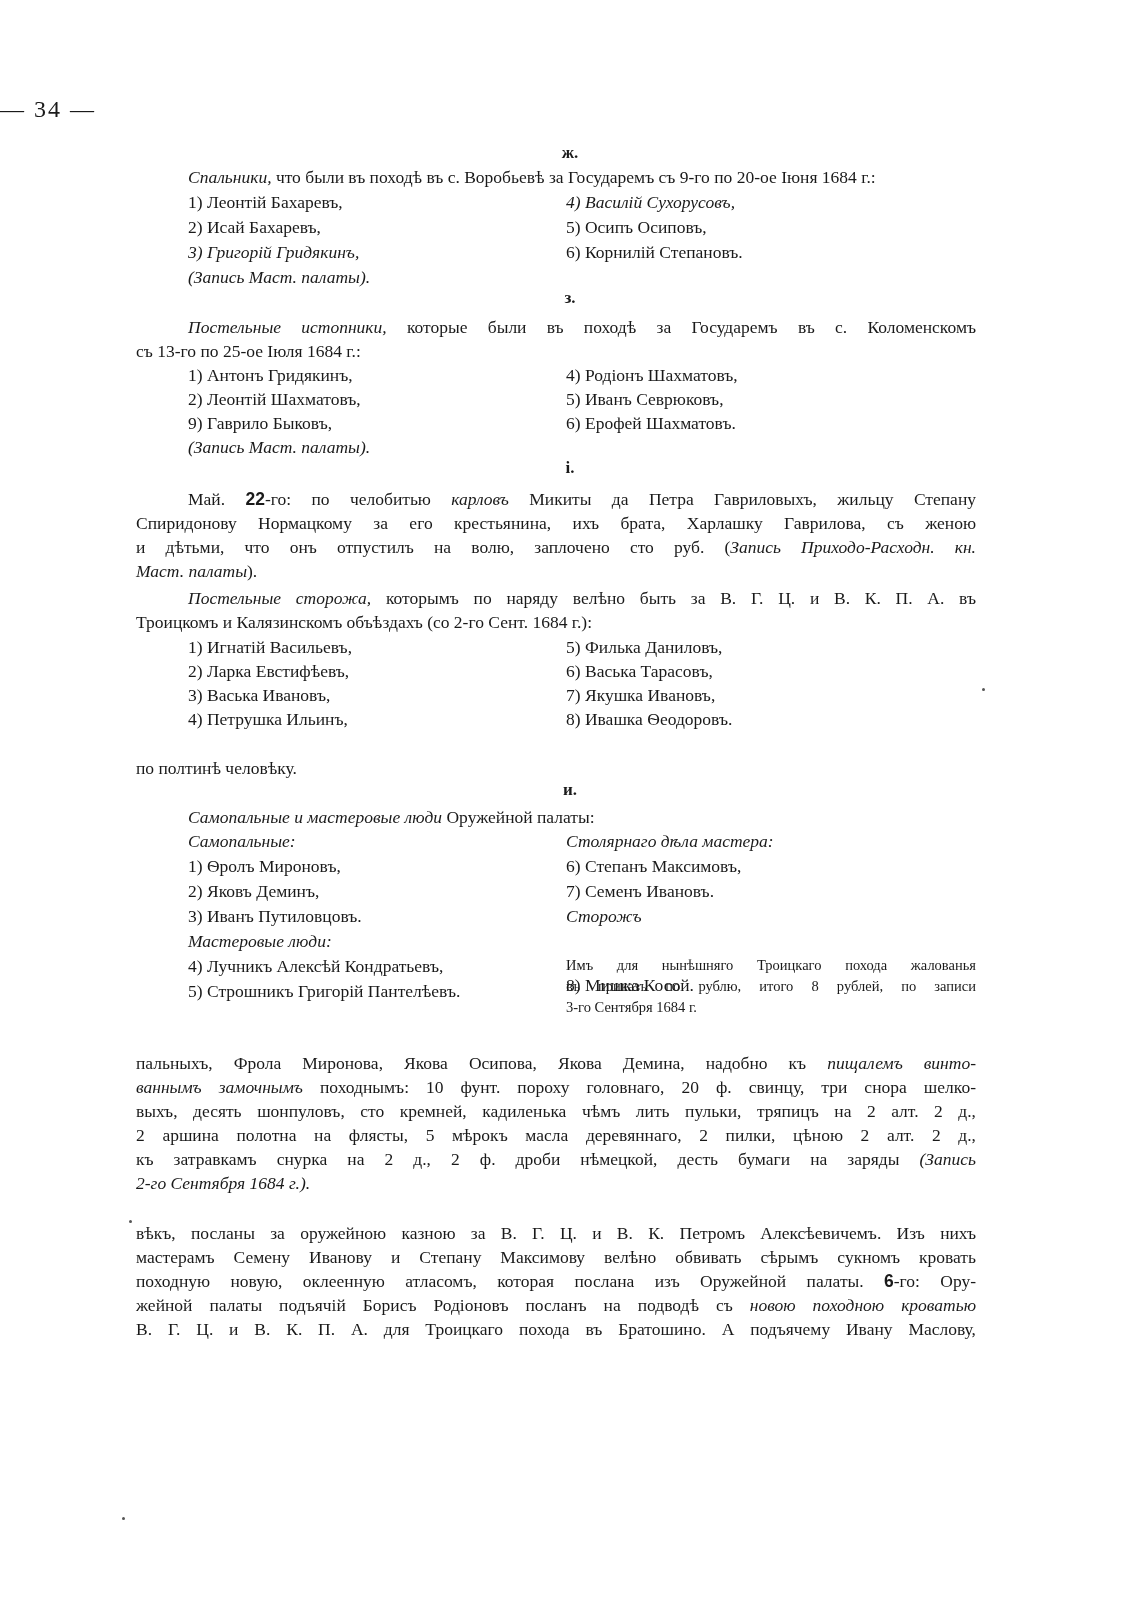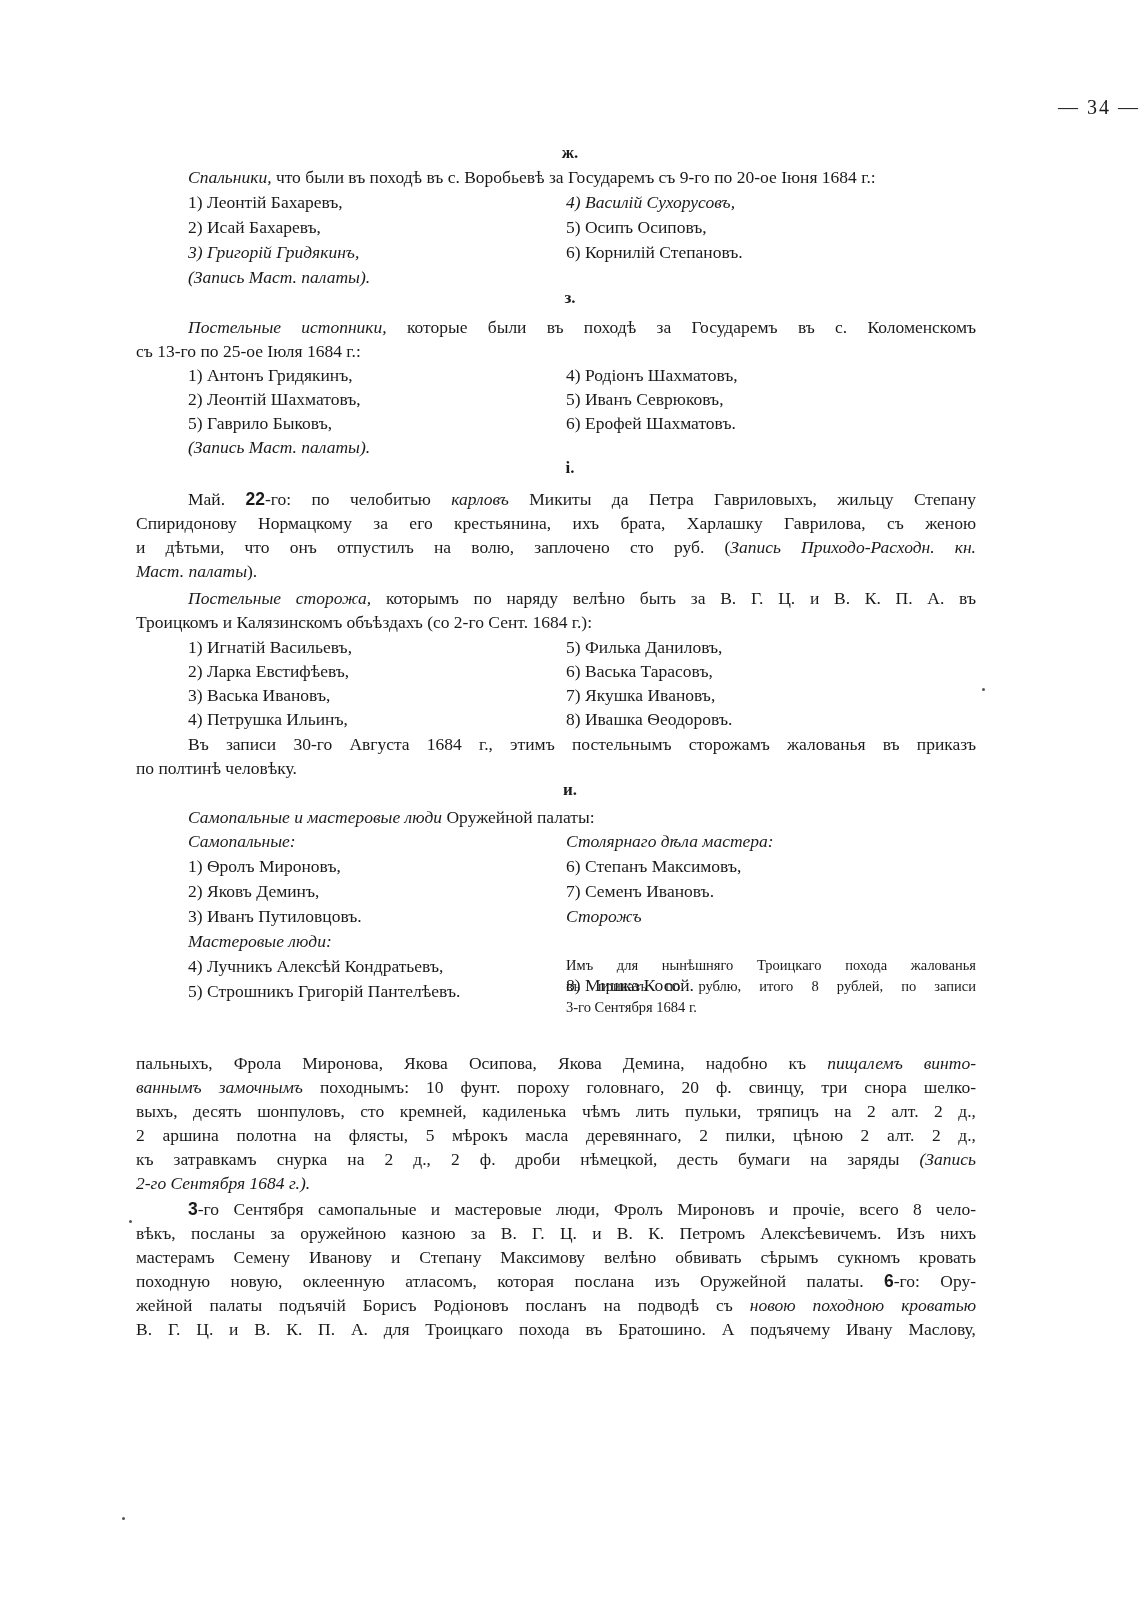--- a/index.html
+++ b/index.html
@@ -1,19 +1,19 @@
 <!DOCTYPE html>
 <html><head>
 <meta charset="utf-8">
 <style>
   html, body { margin: 0; padding: 0; background: #ffffff; }
   body { width: 1140px; height: 1619px; position: relative; overflow: hidden;
          font-family: "Liberation Serif", "DejaVu Serif", serif; color: #1a1a1a; }
   .page { position: absolute; left: 0; top: 0; width: 1140px; height: 1619px; }
-  .pnum { position: absolute; top: 96px; left: 0; width: 1140px; text-align: right; font-size: 20px; letter-spacing: 2px; }
+  .pnum { position: absolute; top: 96px; left: 0; width: 1140px; text-align: left; font-size: 24px; letter-spacing: 2px; }
   .letter { position: absolute; left: 0; width: 1140px; text-align: center; font-size: 17px; font-weight: bold; }
   .line { position: absolute; font-size: 17.5px; white-space: nowrap; line-height: 22px; }
   .just { text-align: justify; text-align-last: justify; }
   .it { font-style: italic; }
   .small { font-size: 14.5px; }
   .center { }
   .dot { position: absolute; width: 3px; height: 3px; background: #555; border-radius: 50%; }
 </style>
 </head>
 <body>
@@ -34,21 +34,21 @@
   <div class="line" style="left:566px;top:216px">5) Осипъ Осиповъ,</div>
   <div class="line" style="left:566px;top:241px">6) Корнилій Степановъ.</div>
 
   <div class="letter" style="top:288px">з.</div>
   <div class="line just" style="left:188px;top:316px;width:788px">
     <span class="it">Постельные истопники,</span><span> которые были въ походѣ за Государемъ въ с. Коломенскомъ</span>
   </div>
   <div class="line" style="left:136px;top:340px">съ 13-го по 25-ое Іюля 1684 г.:</div>
   <div class="line" style="left:188px;top:364px">1) Антонъ Гридякинъ,</div>
   <div class="line" style="left:188px;top:388px">2) Леонтій Шахматовъ,</div>
-  <div class="line" style="left:188px;top:412px">5) Гаврило Быковъ,</div>
+  <div class="line" style="left:188px;top:412px">9) Гаврило Быковъ,</div>
   <div class="line it" style="left:188px;top:436px">(Запись Маст. палаты).</div>
   <div class="line" style="left:566px;top:364px">4) Родіонъ Шахматовъ,</div>
   <div class="line" style="left:566px;top:388px">5) Иванъ Севрюковъ,</div>
   <div class="line" style="left:566px;top:412px">6) Ерофей Шахматовъ.</div>
 
   <div class="letter" style="top:458px">і.</div>
   <div class="line just" style="left:188px;top:488px;width:788px">
     <span>Май. </span><b style="font-family:'Liberation Sans',sans-serif">22</b><span>-го: по челобитью </span><span class="it">карловъ</span><span> Микиты да Петра Гавриловыхъ, жильцу Степану</span>
   </div>
   <div class="line just" style="left:136px;top:512px;width:840px">Спиридонову Нормацкому за его крестьянина, ихъ брата, Харлашку Гаврилова, съ женою</div>
@@ -63,21 +63,20 @@
   </div>
   <div class="line" style="left:136px;top:611px">Троицкомъ и Калязинскомъ объѣздахъ (со 2-го Сент. 1684 г.):</div>
   <div class="line" style="left:188px;top:636px">1) Игнатій Васильевъ,</div>
   <div class="line" style="left:188px;top:660px">2) Ларка Евстифѣевъ,</div>
   <div class="line" style="left:188px;top:684px">3) Васька Ивановъ,</div>
   <div class="line" style="left:188px;top:708px">4) Петрушка Ильинъ,</div>
   <div class="line" style="left:566px;top:636px">5) Филька Даниловъ,</div>
   <div class="line" style="left:566px;top:660px">6) Васька Тарасовъ,</div>
   <div class="line" style="left:566px;top:684px">7) Якушка Ивановъ,</div>
   <div class="line" style="left:566px;top:708px">8) Ивашка Ѳеодоровъ.</div>
-  <div class="line just" style="left:188px;top:733px;width:788px">Въ записи 30-го Августа 1684 г., этимъ постельнымъ сторожамъ жалованья въ приказъ</div>
   <div class="line" style="left:136px;top:757px">по полтинѣ человѣку.</div>
 
   <div class="letter" style="top:780px">и.</div>
   <div class="line" style="left:188px;top:806px">
     <span class="it">Самопальные и мастеровые люди</span><span> Оружейной палаты:</span>
   </div>
   <div class="line it center" style="left:188px;top:830px;width:330px">Самопальные:</div>
   <div class="line" style="left:188px;top:855px">1) Ѳролъ Мироновъ,</div>
   <div class="line" style="left:188px;top:880px">2) Яковъ Деминъ,</div>
   <div class="line" style="left:188px;top:905px">3) Иванъ Путиловцовъ.</div>
@@ -101,23 +100,20 @@
     <span class="it">ваннымъ замочнымъ</span><span> походнымъ: 10 фунт. пороху головнаго, 20 ф. свинцу, три снора шелко-</span>
   </div>
   <div class="line just" style="left:136px;top:1100px;width:840px">выхъ, десять шонпуловъ, сто кремней, кадиленька чѣмъ лить пульки, тряпицъ на 2 алт. 2 д.,</div>
   <div class="line just" style="left:136px;top:1124px;width:840px">2 аршина полотна на флясты, 5 мѣрокъ масла деревяннаго, 2 пилки, цѣною 2 алт. 2 д.,</div>
   <div class="line just" style="left:136px;top:1148px;width:840px">
     <span>къ затравкамъ снурка на 2 д., 2 ф. дроби нѣмецкой, десть бумаги на заряды </span><span class="it">(Запись</span>
   </div>
   <div class="line" style="left:136px;top:1172px">
     <span class="it">2-го Сентября 1684 г.).</span>
   </div>
-  <div class="line just" style="left:188px;top:1198px;width:788px">
-    <b style="font-family:'Liberation Sans',sans-serif">3</b><span>-го Сентября самопальные и мастеровые люди, Фролъ Мироновъ и прочіе, всего 8 чело-</span>
-  </div>
   <div class="line just" style="left:136px;top:1222px;width:840px">вѣкъ, посланы за оружейною казною за В. Г. Ц. и В. К. Петромъ Алексѣевичемъ. Изъ нихъ</div>
   <div class="line just" style="left:136px;top:1246px;width:840px">мастерамъ Семену Иванову и Степану Максимову велѣно обвивать сѣрымъ сукномъ кровать</div>
   <div class="line just" style="left:136px;top:1270px;width:840px">
     <span>походную новую, оклеенную атласомъ, которая послана изъ Оружейной палаты. </span><b style="font-family:'Liberation Sans',sans-serif">6</b><span>-го: Ору-</span>
   </div>
   <div class="line just" style="left:136px;top:1294px;width:840px">
     <span>жейной палаты подъячій Борисъ Родіоновъ посланъ на подводѣ съ </span><span class="it">новою походною кроватью</span>
   </div>
   <div class="line just" style="left:136px;top:1318px;width:840px">В. Г. Ц. и В. К. П. А. для Троицкаго похода въ Братошино. А подъячему Ивану Маслову,</div>
 

